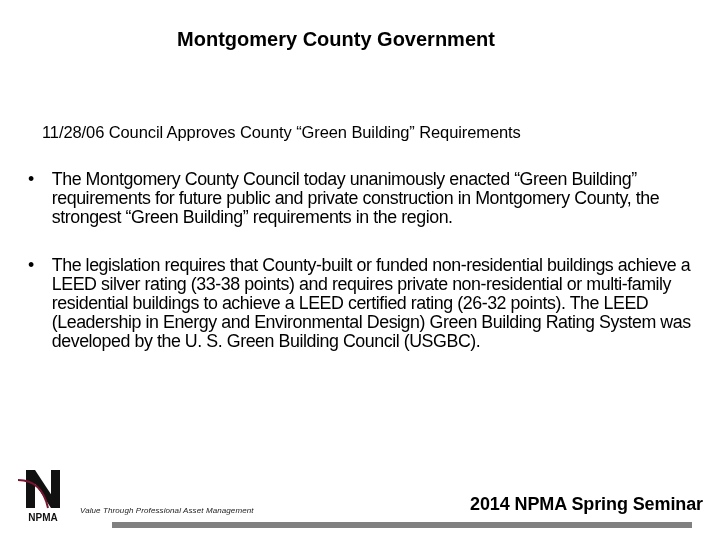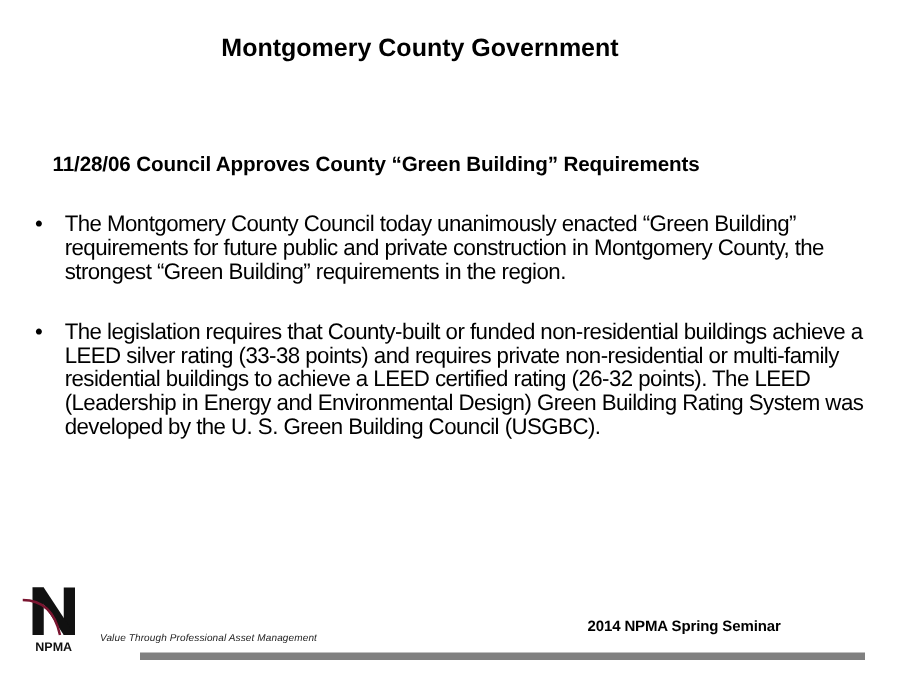--- a/index.html
+++ b/index.html
@@ -7,33 +7,33 @@
       width: 720px; height: 540px; background: #ffffff; position: relative; overflow: hidden;
       font-family: "Liberation Sans", sans-serif; color: #000;
     }
     .title {
       position: absolute; left: 0; top: 24px; width: 658px; text-align: center;
       font-weight: bold; font-size: 20px; line-height: 30px;
       padding-left: 14px; box-sizing: border-box;
     }
     .subtitle {
       position: absolute; left: 42px; top: 122px;
-      font-weight: bold; font-size: 16.5px; line-height: 20px; letter-spacing: -0.1px; text-align: right;
+      font-weight: normal; font-size: 16.5px; line-height: 20px; letter-spacing: -0.1px; text-align: right;
     }
     .bullets { position: absolute; left: 26px; top: 170px; width: 680px; margin: 0; padding: 0; list-style: none; }
     .bullet { position: relative; padding-left: 26px; font-size: 18px; line-height: 19px; letter-spacing: -0.45px; transform: scaleX(0.99); transform-origin: left; }
     .bullet + .bullet { margin-top: 29px; }
     .bullet .dot { position: absolute; left: 2px; top: 0; }
     .footer-logo { position: absolute; left: 18px; top: 466px; width: 50px; height: 58px; text-align: right; }
     .tagline {
       position: absolute; left: 80px; top: 506px; font-size: 8px; font-style: italic; color: #222;
       letter-spacing: 0.1px;
     }
     .seminar {
-      position: absolute; left: 470px; top: 494px; font-weight: bold; font-size: 12px; letter-spacing: -0.1px;
+      position: absolute; left: 470px; top: 494px; font-weight: bold; font-size: 18px; letter-spacing: -0.1px;
     }
     .footer-bar { position: absolute; left: 112px; top: 522px; width: 580px; height: 6px; background: #808080; }
   </style>
 </head>
 <body>
 
 <div class="title">
   <div>Montgomery County Government</div>
 </div>
 

